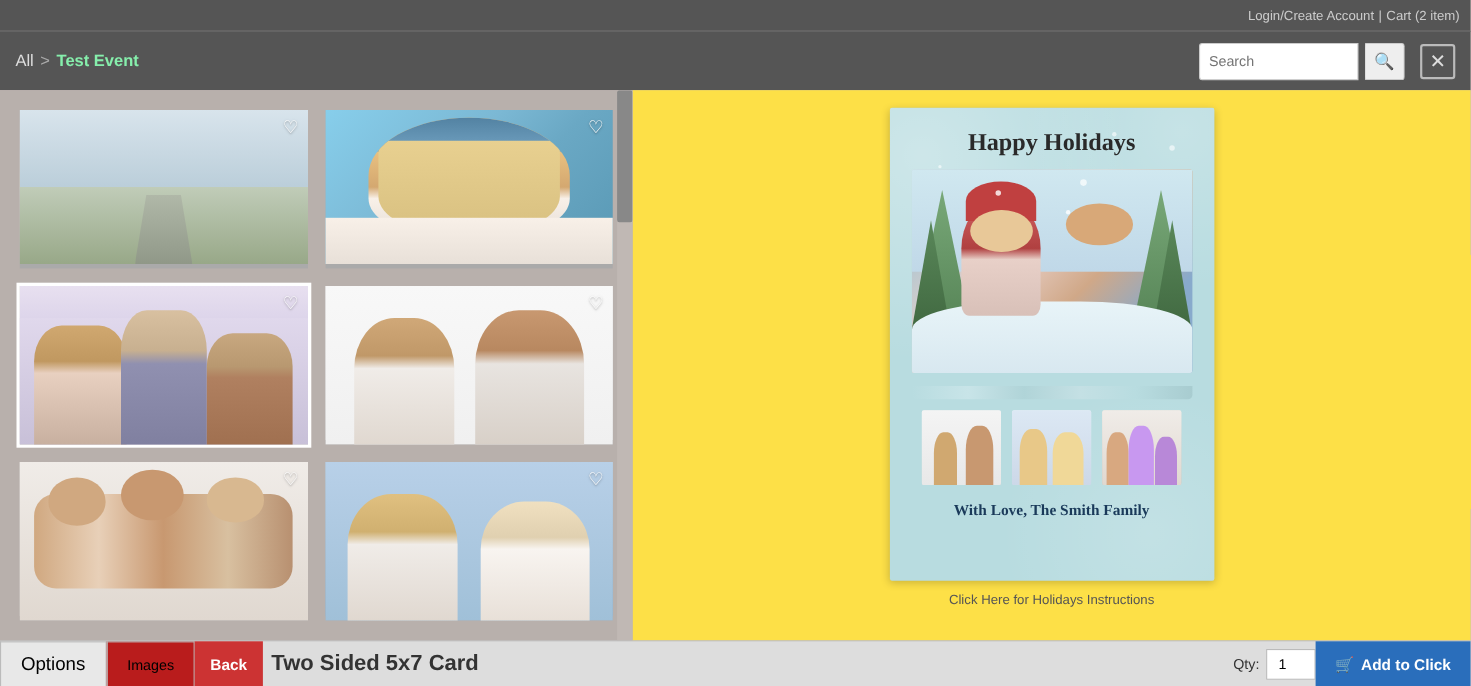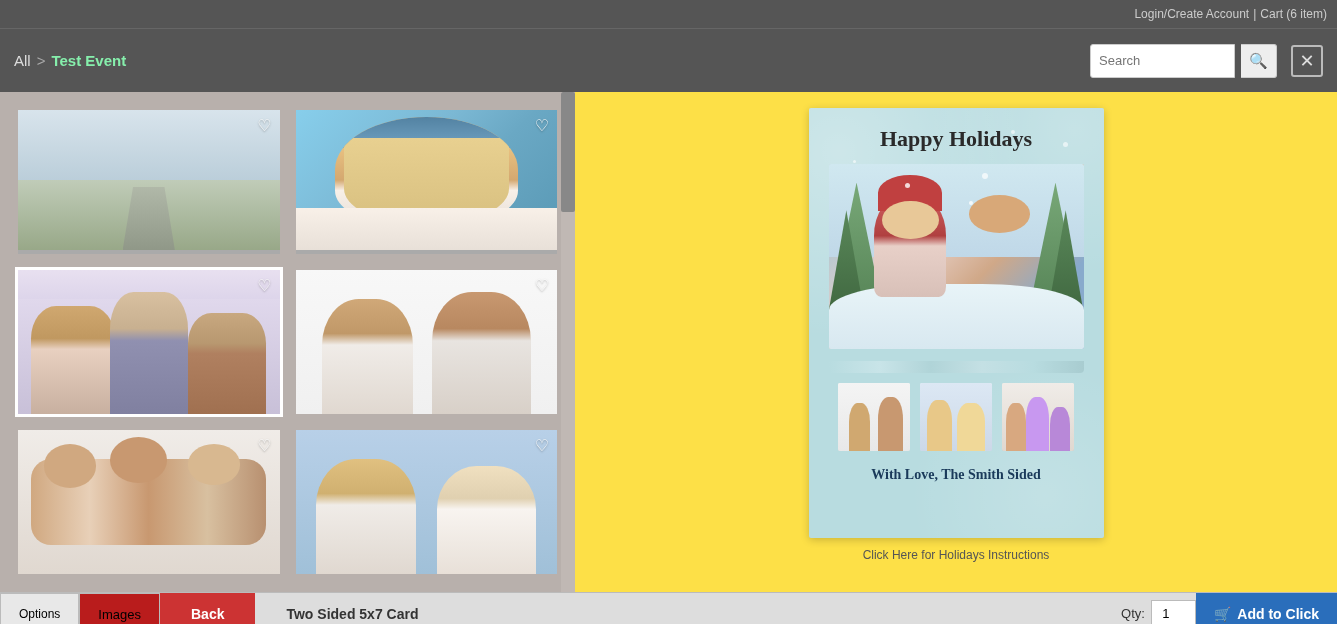--- a/index.html
+++ b/index.html
@@ -15,21 +15,21 @@
       padding: 0 10px;
       font-size: 12px;
       color: #ccc;
     }
     #top-bar a { color: #ccc; text-decoration: none; }
     #top-bar span { margin: 0 4px; }
 
     
     #nav-bar {
       background: #555;
-      height: 64px;
+      height: 54px;
       display: flex;
       align-items: center;
       padding: 0 14px;
       border-top: 1px solid #666;
     }
     #breadcrumb {
       color: #ddd;
       font-size: 15px;
       flex: 1;
       display: flex;
@@ -299,21 +299,21 @@
       border-top: 1px solid #bbb;
     }
 
     #tab-options {
       height: 100%;
       padding: 0 18px;
       border: 1px solid #bbb;
       border-bottom: none;
       background: #e8e8e8;
       cursor: pointer;
-      font-size: 12px;
+      font-size: 17px;
       display: flex;
       align-items: center;
       border-top: 1px solid #bbb;
     }
 
     #tab-images {
       height: 100%;
       padding: 16px 18px;
       border: 1px solid #bbb;
       border-bottom: none;
@@ -321,31 +321,31 @@
       cursor: pointer;
       font-size: 13px;
       display: flex;
       align-items: center;
     }
 
     #back-button {
       background: #cc3333;
       color: white;
       border: none;
-      padding: 0 31px;
+      padding: 0 14px;
       height: 100%;
       font-size: 14px;
       font-weight: bold;
       cursor: pointer;
     }
 
     #product-label {
       flex: 1;
-      padding-left: 31px;
-      font-size: 14px;
+      padding-left: 8px;
+      font-size: 20px;
       color: #333;
       font-weight: bold;
     }
 
     #qty-label {
       font-size: 13px;
       color: #333;
       margin-right: 6px;
     }
 
@@ -380,21 +380,21 @@
       border-radius: 50%;
       opacity: 0.6;
     }
   </style>
 </head>
 <body>
 
 <div id="top-bar">
   <a>Login/Create Account</a>
   <span>|</span>
-  <a>Cart (6 item)</a>
+  <a>Cart (2 item)</a>
 </div>
 
 <div id="nav-bar">
   <div id="breadcrumb">
     <span class="crumb-all">All</span>
     <span class="crumb-sep">&gt;</span>
     <span class="crumb-event">Test Event</span>
   </div>
   <div id="search-area">
     <input id="search-input" type="text" placeholder="Search" style="">
@@ -553,21 +553,21 @@
         <div class="card-small-photo small-photo-3">
 
           <div style="width:100%;height:100%;background:linear-gradient(180deg,#f0ece8 0%,#e0d8d0 100%);position:relative;overflow:hidden;">
             <div style="position:absolute;bottom:0;left:5%;width:28%;height:70%;background:#d8a880;border-radius:40% 40% 0 0;"></div>
             <div style="position:absolute;bottom:0;left:33%;width:32%;height:80%;background:#c898f0;border-radius:40% 40% 0 0;"></div>
             <div style="position:absolute;bottom:0;right:5%;width:28%;height:65%;background:#b888d8;border-radius:40% 40% 0 0;"></div>
           </div>
         </div>
       </div>
 
-      <div id="card-message">With Love, The Smith Sided</div>
+      <div id="card-message">With Love, The Smith Family</div>
 
     </div>
 
     <a id="ordering-instructions">Click Here for Holidays Instructions</a>
 
   </div>
 </div>
 
 <div id="bottom-bar">
   <button id="tab-options">Options</button>

